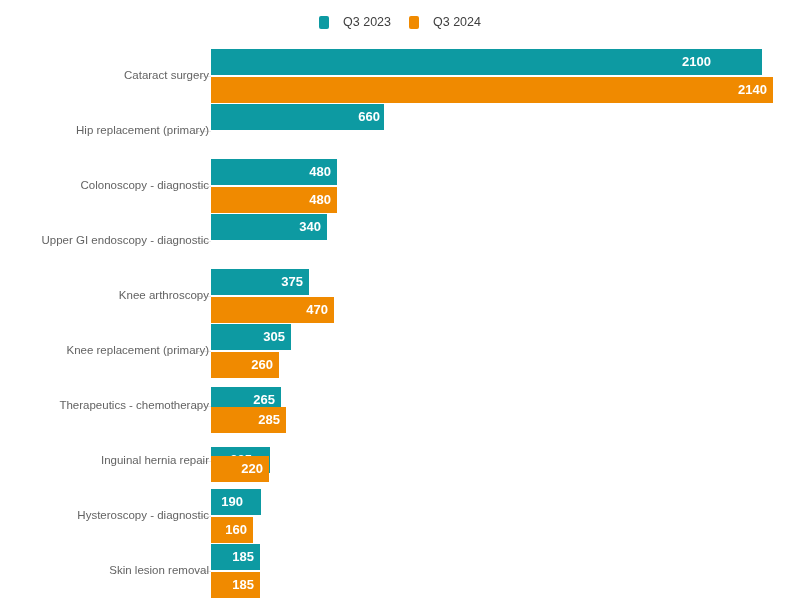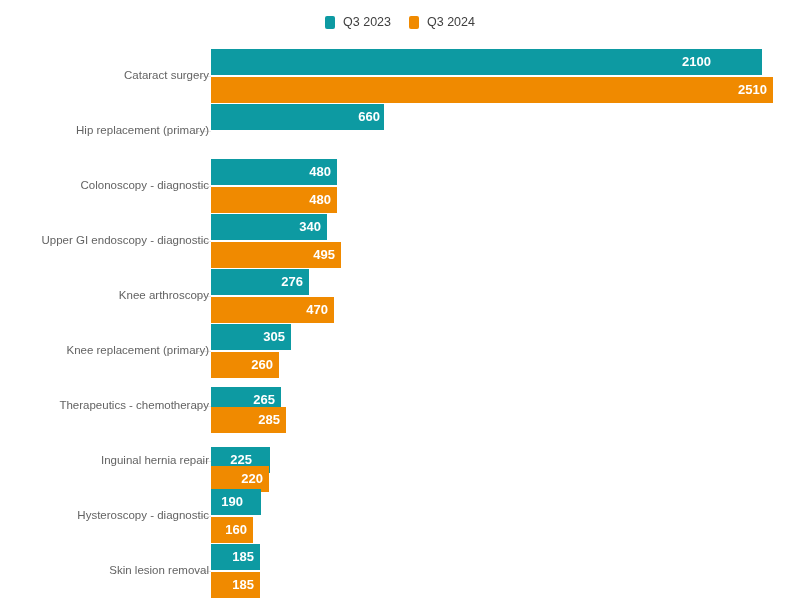--- a/index.html
+++ b/index.html
@@ -28,21 +28,21 @@
     width: 800px;
     height: 24px;
     display: flex;
     justify-content: center;
     align-items: center;
     gap: 18px;
   }
   .legend-entry {
     display: flex;
     align-items: center;
-    gap: 8px;
+    gap: 14px;
   }
   .legend-swatch {
     width: 10px;
     height: 13px;
     border-radius: 2px;
     display: block;
   }
   .legend-label {
     font-size: 12.5px;
     color: #404040;
@@ -130,21 +130,21 @@
   <div id="plot">
       <div class="group" style="top: 49px; height: 54px;">
         <div class="tick" style="top: 27px;"></div>
         <div class="cat-label" style="top: 21px;">Cataract surgery</div>
         <div class="bar-row" style="top: 0px; width: 506px;">
           <div class="bar bar-s0" style="width: 551px; background: rgb(13, 154, 162);"></div>
           <div class="bar-value">2100</div>
         </div>
         <div class="bar-row" style="top: 28px; width: 562px;">
           <div class="bar bar-s1" style="width: 562px; background: rgb(240, 138, 0);"></div>
-          <div class="bar-value">2510</div>
+          <div class="bar-value">2140</div>
         </div>
       </div>
       <div class="group" style="top: 104px; height: 54px;">
         <div class="tick" style="top: 27px;"></div>
         <div class="cat-label" style="top: 21px;">Hip replacement (primary)</div>
         <div class="bar-row" style="top: 0px; width: 175px;">
           <div class="bar bar-s0" style="width: 173px; background: rgb(13, 154, 162);"></div>
           <div class="bar-value">660</div>
         </div>
       </div>
@@ -160,31 +160,27 @@
           <div class="bar-value">480</div>
         </div>
       </div>
       <div class="group" style="top: 214px; height: 54px;">
         <div class="tick" style="top: 27px;"></div>
         <div class="cat-label" style="top: 21px;">Upper GI endoscopy - diagnostic</div>
         <div class="bar-row" style="top: 0px; width: 116px;">
           <div class="bar bar-s0" style="width: 116px; background: rgb(13, 154, 162);"></div>
           <div class="bar-value">340</div>
         </div>
-        <div class="bar-row" style="top: 28px; width: 130px;">
-          <div class="bar bar-s1" style="width: 130px; background: rgb(240, 138, 0);"></div>
-          <div class="bar-value">495</div>
-        </div>
       </div>
       <div class="group" style="top: 269px; height: 54px;">
         <div class="tick" style="top: 27px;"></div>
         <div class="cat-label" style="top: 21px;">Knee arthroscopy</div>
         <div class="bar-row" style="top: 0px; width: 98px;">
           <div class="bar bar-s0" style="width: 98px; background: rgb(13, 154, 162);"></div>
-          <div class="bar-value">276</div>
+          <div class="bar-value">375</div>
         </div>
         <div class="bar-row" style="top: 28px; width: 123px;">
           <div class="bar bar-s1" style="width: 123px; background: rgb(240, 138, 0);"></div>
           <div class="bar-value">470</div>
         </div>
       </div>
       <div class="group" style="top: 324px; height: 54px;">
         <div class="tick" style="top: 27px;"></div>
         <div class="cat-label" style="top: 21px;">Knee replacement (primary)</div>
         <div class="bar-row" style="top: 0px; width: 80px;">
@@ -208,21 +204,21 @@
           <div class="bar-value">285</div>
         </div>
       </div>
       <div class="group" style="top: 434px; height: 54px;">
         <div class="tick" style="top: 27px;"></div>
         <div class="cat-label" style="top: 21px;">Inguinal hernia repair</div>
         <div class="bar-row" style="top: 13px; width: 47px;">
           <div class="bar bar-s0" style="width: 59px; background: rgb(13, 154, 162);"></div>
           <div class="bar-value">225</div>
         </div>
-        <div class="bar-row" style="top: 32px; width: 58px;">
+        <div class="bar-row" style="top: 22px; width: 58px;">
           <div class="bar bar-s1" style="width: 58px; background: rgb(240, 138, 0);"></div>
           <div class="bar-value">220</div>
         </div>
       </div>
       <div class="group" style="top: 489px; height: 54px;">
         <div class="tick" style="top: 27px;"></div>
         <div class="cat-label" style="top: 21px;">Hysteroscopy - diagnostic</div>
         <div class="bar-row" style="top: 0px; width: 38px;">
           <div class="bar bar-s0" style="width: 50px; background: rgb(13, 154, 162);"></div>
           <div class="bar-value">190</div>

